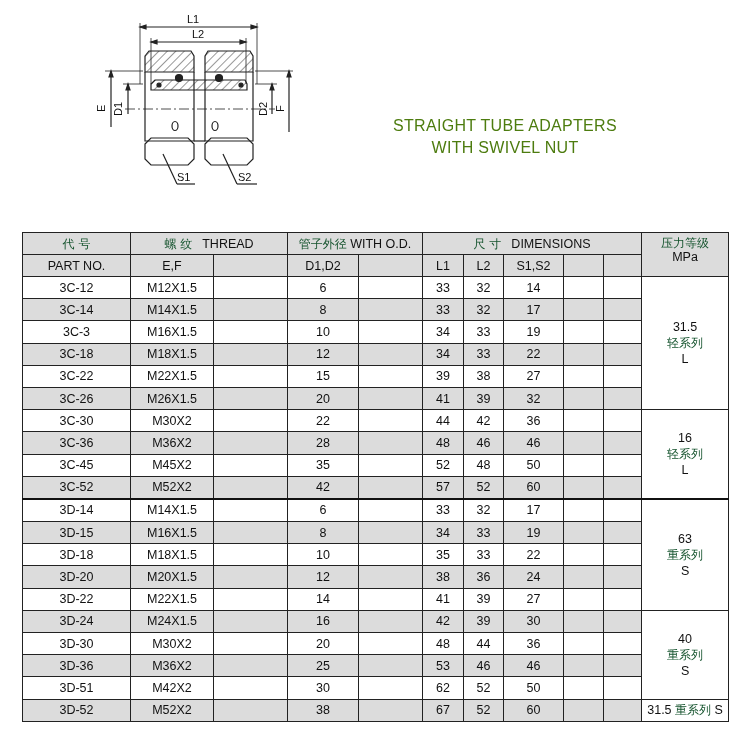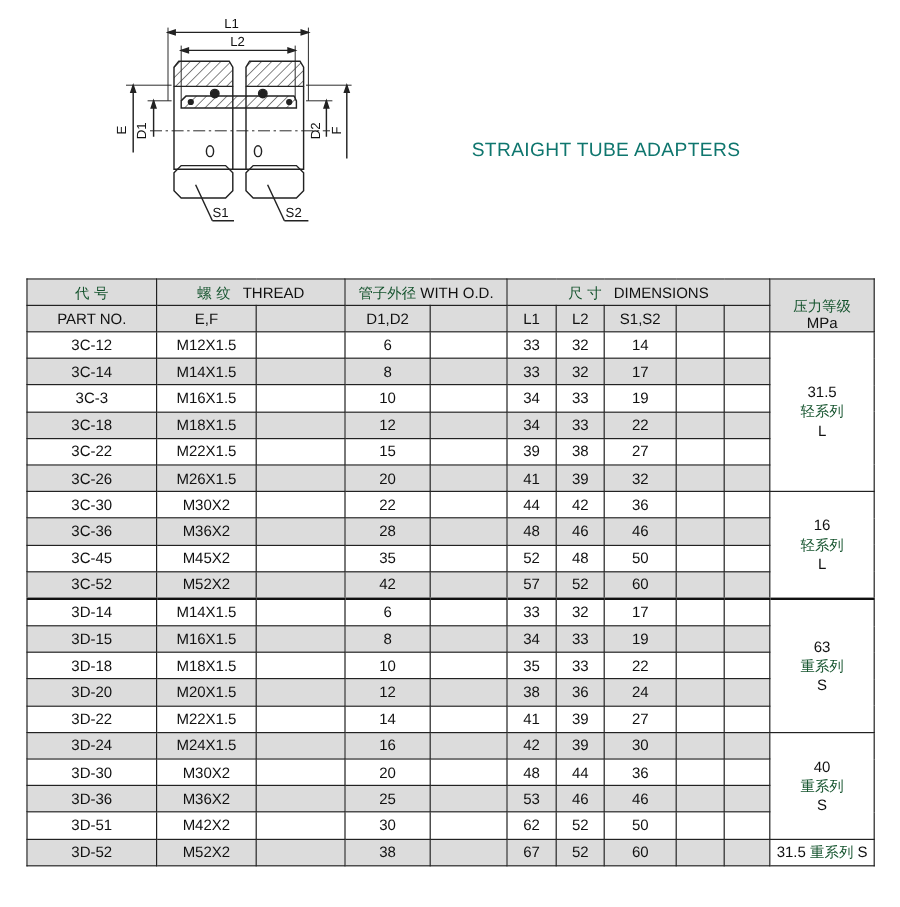--- a/index.html
+++ b/index.html
@@ -1,22 +1,22 @@
 <!DOCTYPE html>
 <html><head>
 <meta charset="utf-8">
 <style>
   html, body { margin:0; padding:0; background:#ffffff; }
   body { width:750px; height:756px; position:relative; overflow:hidden; font-family:"Liberation Sans", "DejaVu Sans", sans-serif; color:#111; }
   .drawing { position:absolute; left:95px; top:4px; width:200px; height:185px; }
-  .title { position:absolute; left:360px; top:115px; width:290px; text-align:center; font-size:16px; line-height:22px; letter-spacing:0.3px; color:#0f766e; }
+  .title { position:absolute; left:360px; top:115px; width:290px; text-align:center; font-size:16px; line-height:22px; letter-spacing:0.3px; color:#4d7c0f; }
   table.spec { position:absolute; left:22px; top:232px; border-collapse:collapse; table-layout:fixed; width:706px; }
   table.spec td { border:1.5px solid #222; text-align:center; font-size:12.5px; padding:0; height:21.2px; line-height:14px; overflow:hidden; white-space:nowrap; }
   table.spec tr.hdr td { background:#dcdcdc; height:21px; }
-  table.spec td.hdr-mpa { background:#dcdcdc; vertical-align:top; padding-top:15px; }
+  table.spec td.hdr-mpa { background:#dcdcdc; vertical-align:top; padding-top:3px; }
   table.spec tr.shade td.c { background:#dcdcdc; }
   table.spec td.mpa { background:#ffffff; vertical-align:middle; line-height:16px; }
   table.spec tr.sep td { border-top:2.5px solid #111; }
   .cn { color:#14532d; font-family:"DejaVu Serif", serif; font-size:12px; }
   .sp { display:inline-block; width:10px; }
 </style>
 </head>
 <body>
 
 <svg class="drawing" viewBox="0 0 200 185" xmlns="http://www.w3.org/2000/svg">
@@ -85,20 +85,21 @@
     <text x="27" y="112" transform="rotate(-90 27 112)">D1</text>
     <text x="172" y="112" transform="rotate(-90 172 112)">D2</text>
     <text x="189" y="108" transform="rotate(-90 189 108)">F</text>
     <text x="82" y="177">S1</text>
     <text x="143" y="177">S2</text>
   </g>
 </svg>
 
 <div class="title">
   <div>STRAIGHT TUBE ADAPTERS</div>
+  <div>WITH SWIVEL NUT</div>
 </div>
 
 <table class="spec">
   <colgroup>
     <col style="width:108px">
       <col style="width:83px">
       <col style="width:74px">
       <col style="width:71px">
       <col style="width:64px">
     <col style="width:41px">

